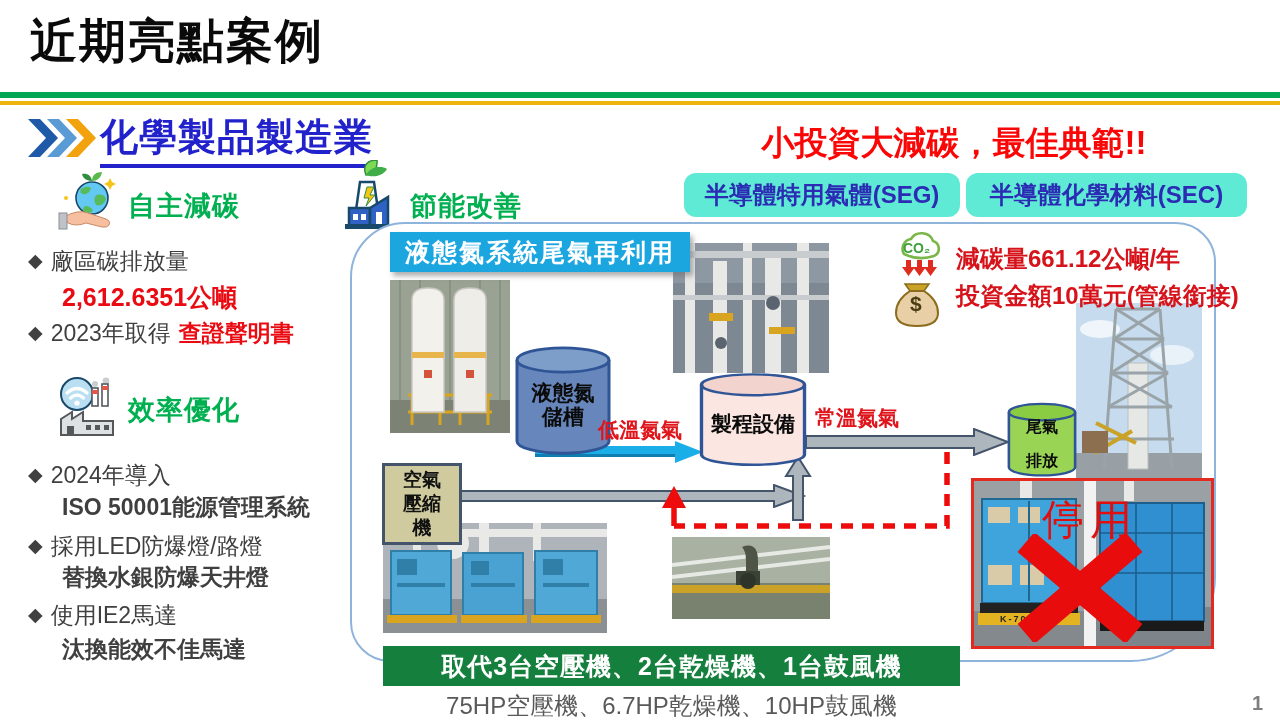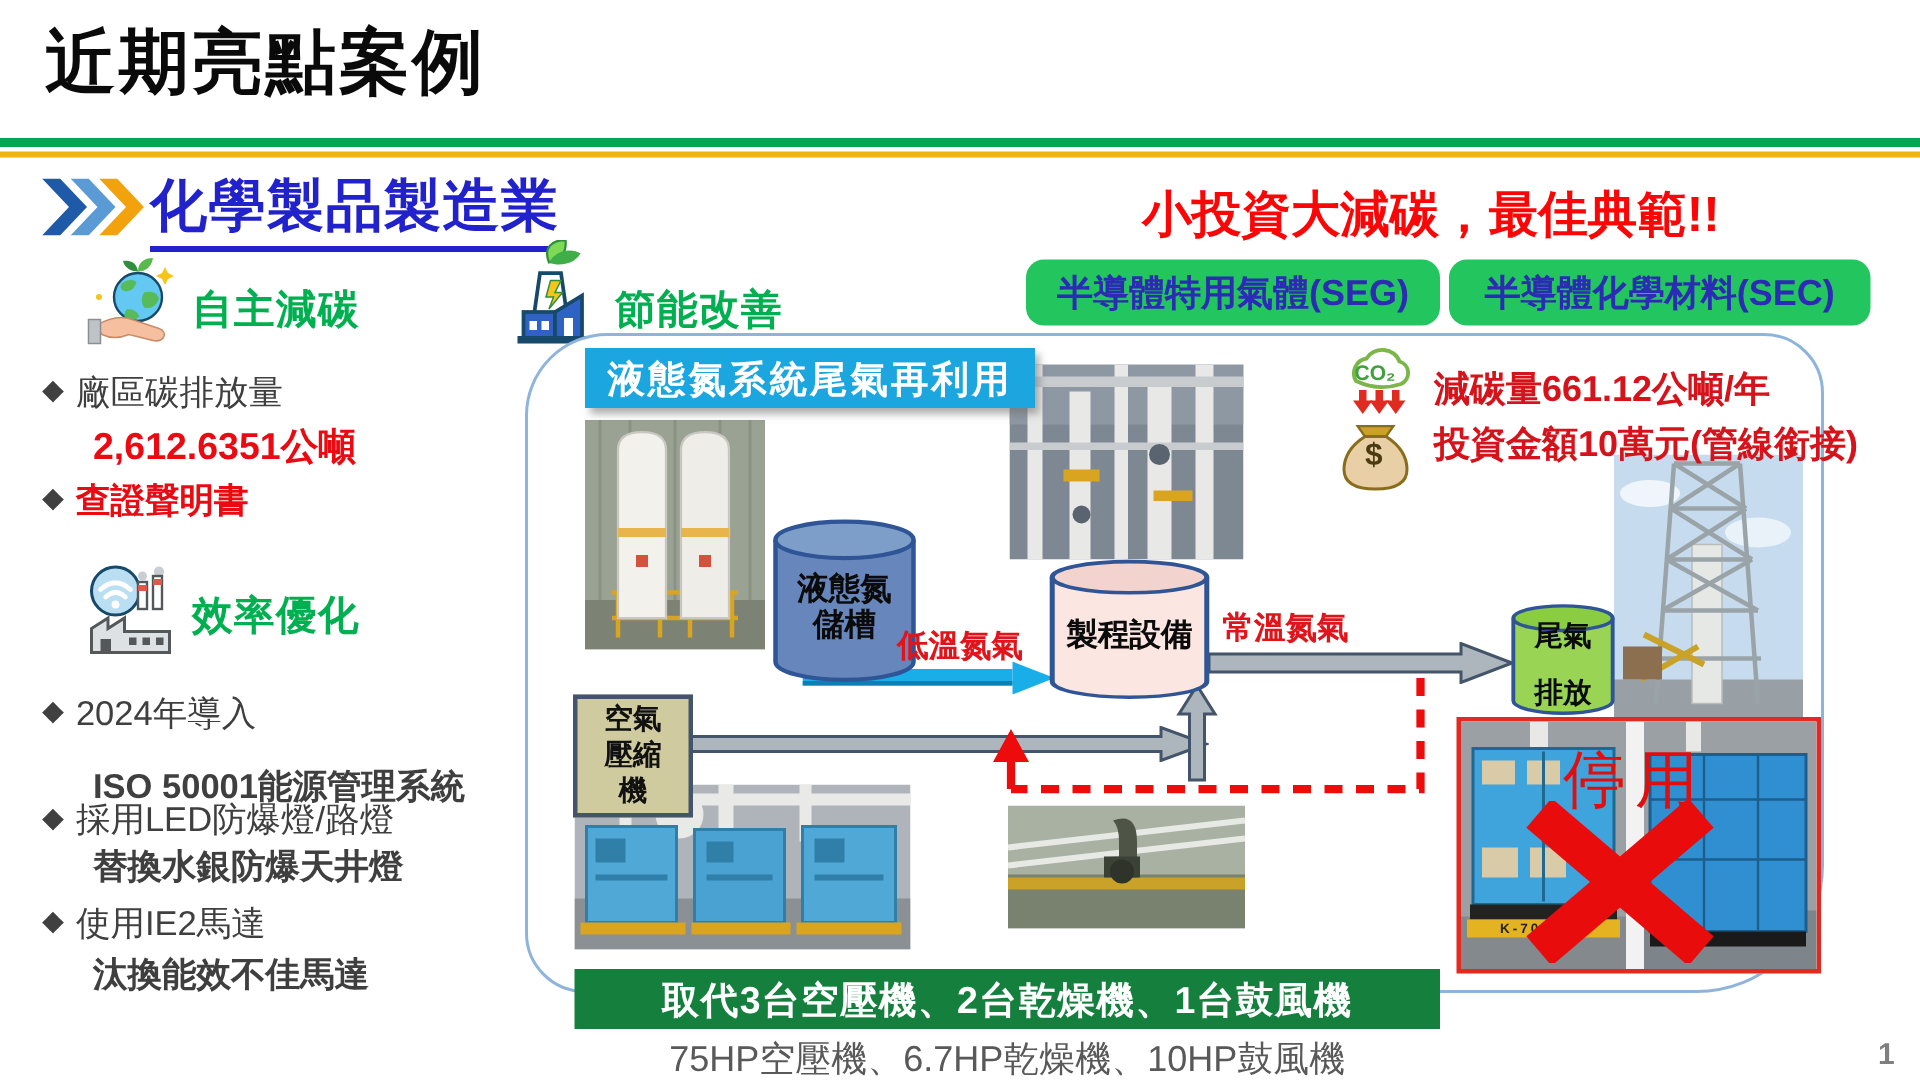--- a/index.html
+++ b/index.html
@@ -14,21 +14,21 @@
   .slide-title { left:30px; top:10px; font-size:47px; font-weight:900; color:#0a0a0a; letter-spacing:2px; }
   .rule-green { left:0; top:92px; width:1280px; height:6px; background:#00A651; }
   .rule-gold  { left:0; top:101px; width:1280px; height:4px; background:#EFB310; }
 
   .heading { left:100px; top:112px; font-size:38px; font-weight:900; color:#2222CC;
              border-bottom:4px solid #2222CC; padding-bottom:1px; letter-spacing:1px; }
   .tagline { left:688px; top:121px; width:532px; text-align:center;
              font-size:33px; font-weight:900; color:#FB0606; }
 
   .badge-label { font-size:27px; font-weight:900; color:#00B050; letter-spacing:1px; }
-  .tag { top:173px; height:44px; background:#22c55e; border-radius:12px;
+  .tag { top:173px; height:44px; background:#5eead4; border-radius:12px;
          display:flex; align-items:center; justify-content:center;
          font-size:24px; font-weight:900; color:#2B2BB4; }
 
   
   .bullet-line { left:28px; display:flex; gap:8px; font-size:23px; color:#3F3F3F; }
   .bullet-marker { font-size:19px; padding-top:3px; color:#404040; }
   .bullet-detail { left:62px; font-size:23px; font-weight:bold; color:#3F3F3F; }
   .red-strong { color:#EA0B12; font-weight:900; }
   .value-red { left:62px; font-size:25px; font-weight:900; color:#EA0B12; }
 
@@ -122,20 +122,21 @@
 <div class="abs tag" style="left:966px;width:281px;">半導體化學材料(SEC)</div>
 
 <div class="abs bullet-line" style="top:246px;">
   <span class="bullet-marker">◆</span>
   <span>廠區碳排放量</span>
 </div>
 <div class="abs value-red" style="top:281px;">2,612.6351公噸</div>
 
 <div class="abs bullet-line" style="top:318px;">
   <span class="bullet-marker">◆</span>
+  <span>2023年取得</span>
     <span class="red-strong">查證聲明書</span>
 </div>
 
 <svg class="abs" style="left:55px;top:376px;" width="64" height="62" viewBox="0 0 64 62">
   <circle cx="22" cy="18" r="16" fill="#BBDFF2" stroke="#17496B" stroke-width="2"></circle>
   <path d="M12 17 q10 -9 20 0" stroke="#ffffff" stroke-width="3.2" fill="none" stroke-linecap="round"></path>
   <path d="M15.5 22 q6.5 -6 13 0" stroke="#ffffff" stroke-width="3.2" fill="none" stroke-linecap="round"></path>
   <circle cx="22" cy="27" r="2.6" fill="#ffffff"></circle>
   <circle cx="40" cy="8" r="3" fill="#C9CED2"></circle>
   <circle cx="51" cy="5" r="3.4" fill="#C9CED2"></circle>
@@ -148,21 +149,21 @@
   <rect x="40" y="49" width="5" height="5" fill="#55585B"></rect>
   <rect x="49" y="49" width="5" height="5" fill="#55585B"></rect>
   <rect x="12" y="50" width="7" height="9" fill="#55585B"></rect>
 </svg>
 <div class="abs badge-label" style="left:128px;top:392px;">效率優化</div>
 
 <div class="abs bullet-line" style="top:460px;">
   <span class="bullet-marker">◆</span>
   <span>2024年導入</span>
 </div>
-<div class="abs bullet-detail" style="top:509px;">ISO 50001能源管理系統</div>
+<div class="abs bullet-detail" style="top:492px;">ISO 50001能源管理系統</div>
 
 <div class="abs bullet-line" style="top:531px;">
   <span class="bullet-marker">◆</span>
   <span>採用LED防爆燈/路燈</span>
 </div>
 <div class="abs bullet-detail" style="top:562px;">替換水銀防爆天井燈</div>
 
 <div class="abs bullet-line" style="top:600px;">
   <span class="bullet-marker">◆</span>
   <span>使用IE2馬達</span>
@@ -330,21 +331,21 @@
   <div class="cyl-text" style="font-size:21px;">
     <span>製程設備</span>
   </div>
 </div>
 
 <div class="abs cylinder" style="left:1006px;top:402px;width:72px;height:76px;">
   <svg viewBox="0 0 100 120" preserveAspectRatio="none">
     <path d="M4 16 L4 103 A46 13 0 0 0 96 103 L96 16" fill="#99D455" stroke="#2F5597" stroke-width="3.6"></path>
     <ellipse cx="50" cy="16" rx="46" ry="13" fill="#8ACC42" stroke="#2F5597" stroke-width="3.6"></ellipse>
   </svg>
-  <div class="cyl-text" style="font-size:19px;gap:16px;">
+  <div class="cyl-text" style="font-size:16px;gap:16px;">
     <span>尾氣</span>
     <span>排放</span>
   </div>
 </div>
 
 <div class="abs proc-box">
   <span>空氣</span>
   <span>壓縮</span>
   <span>機</span>
 </div>

